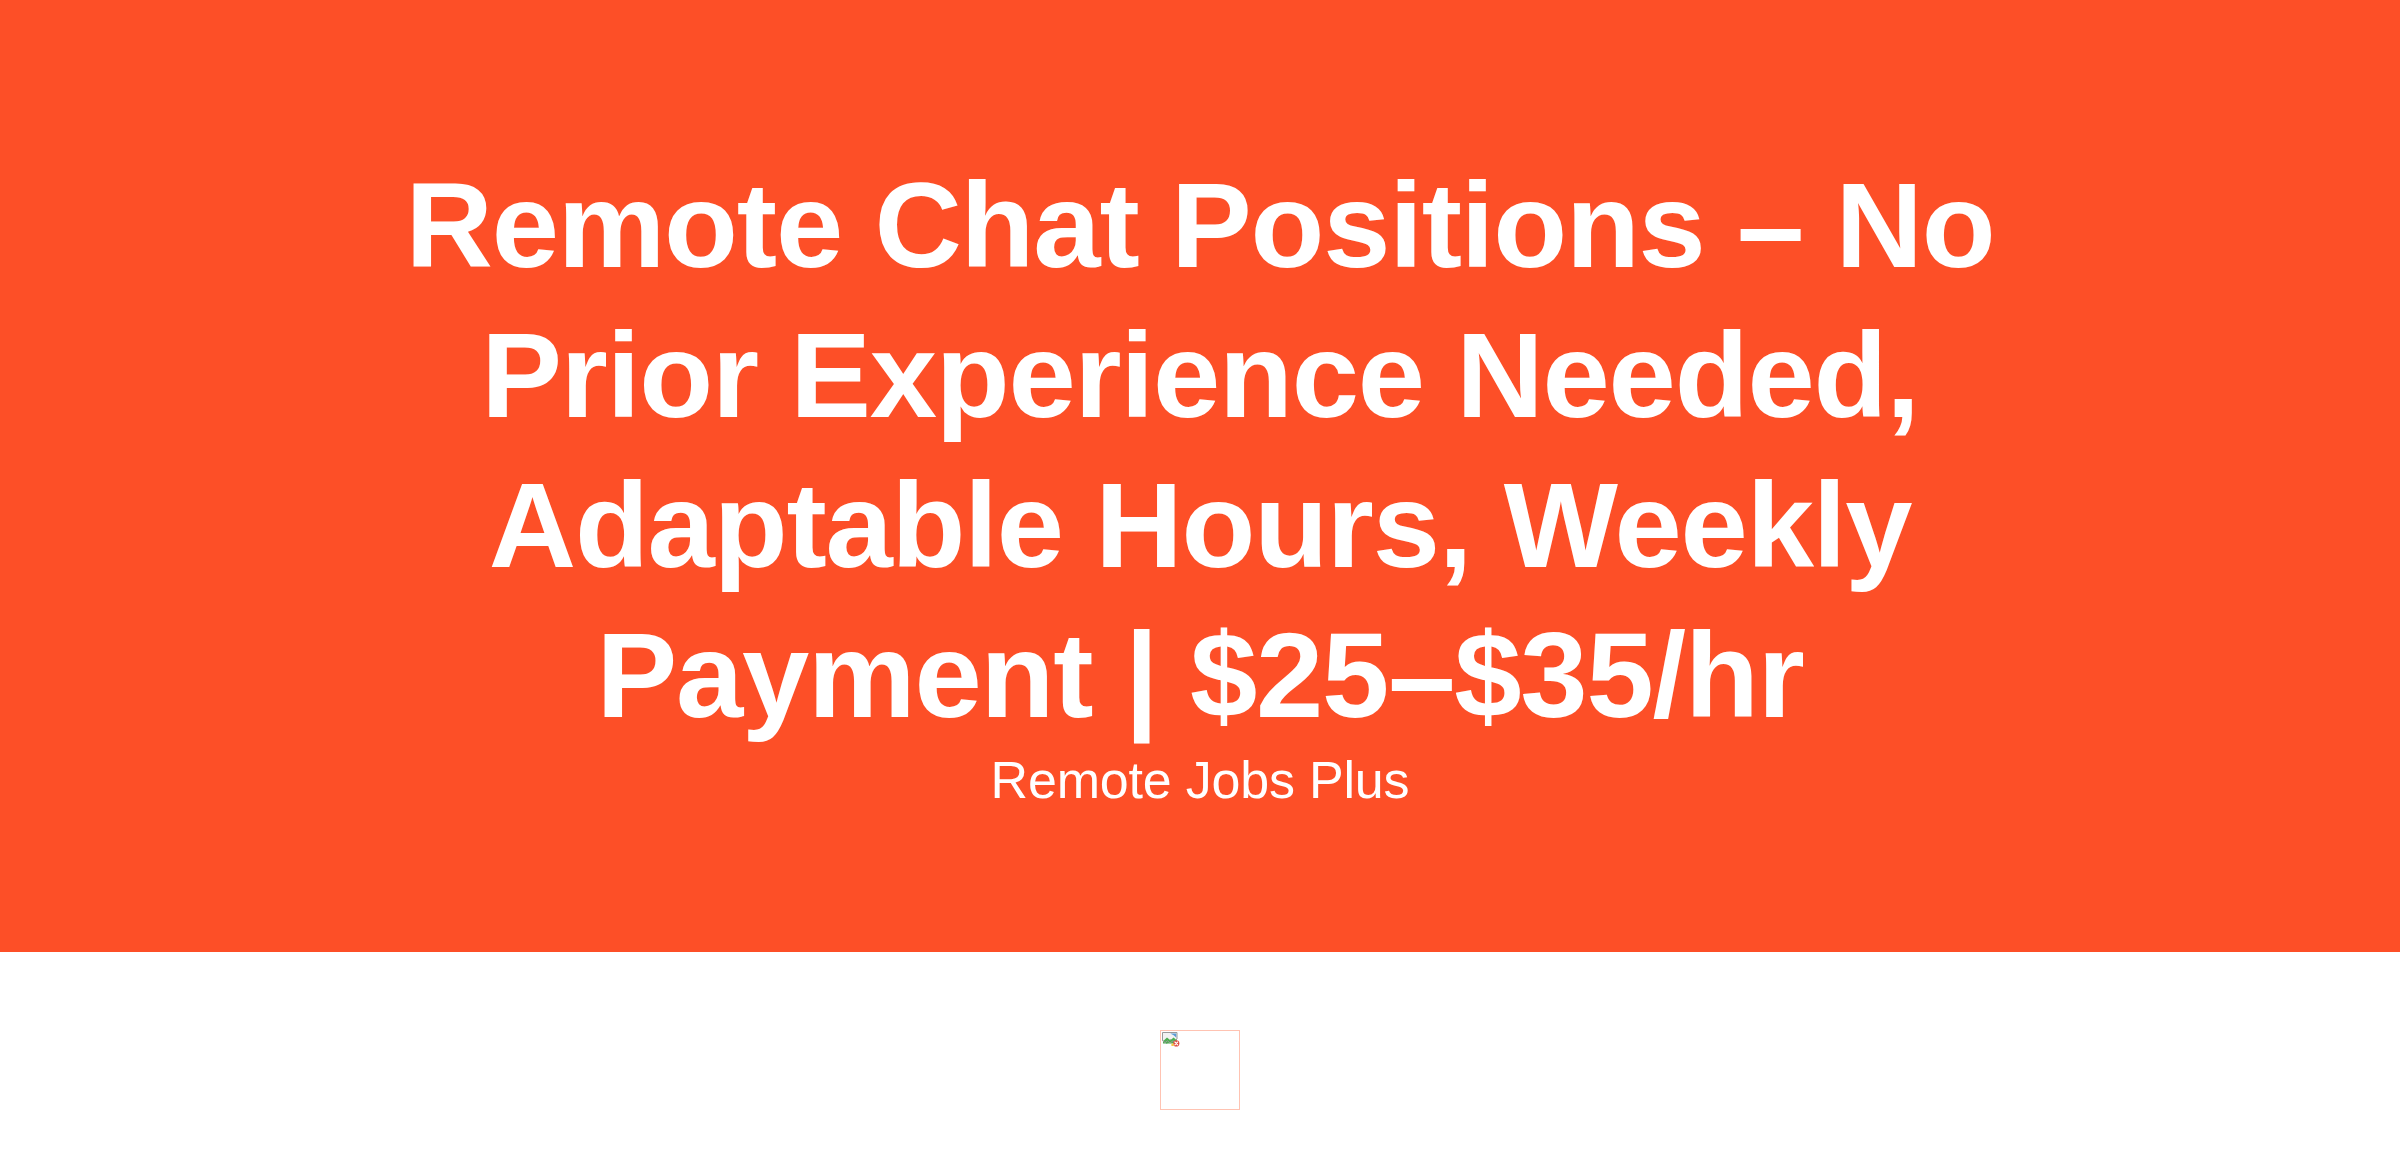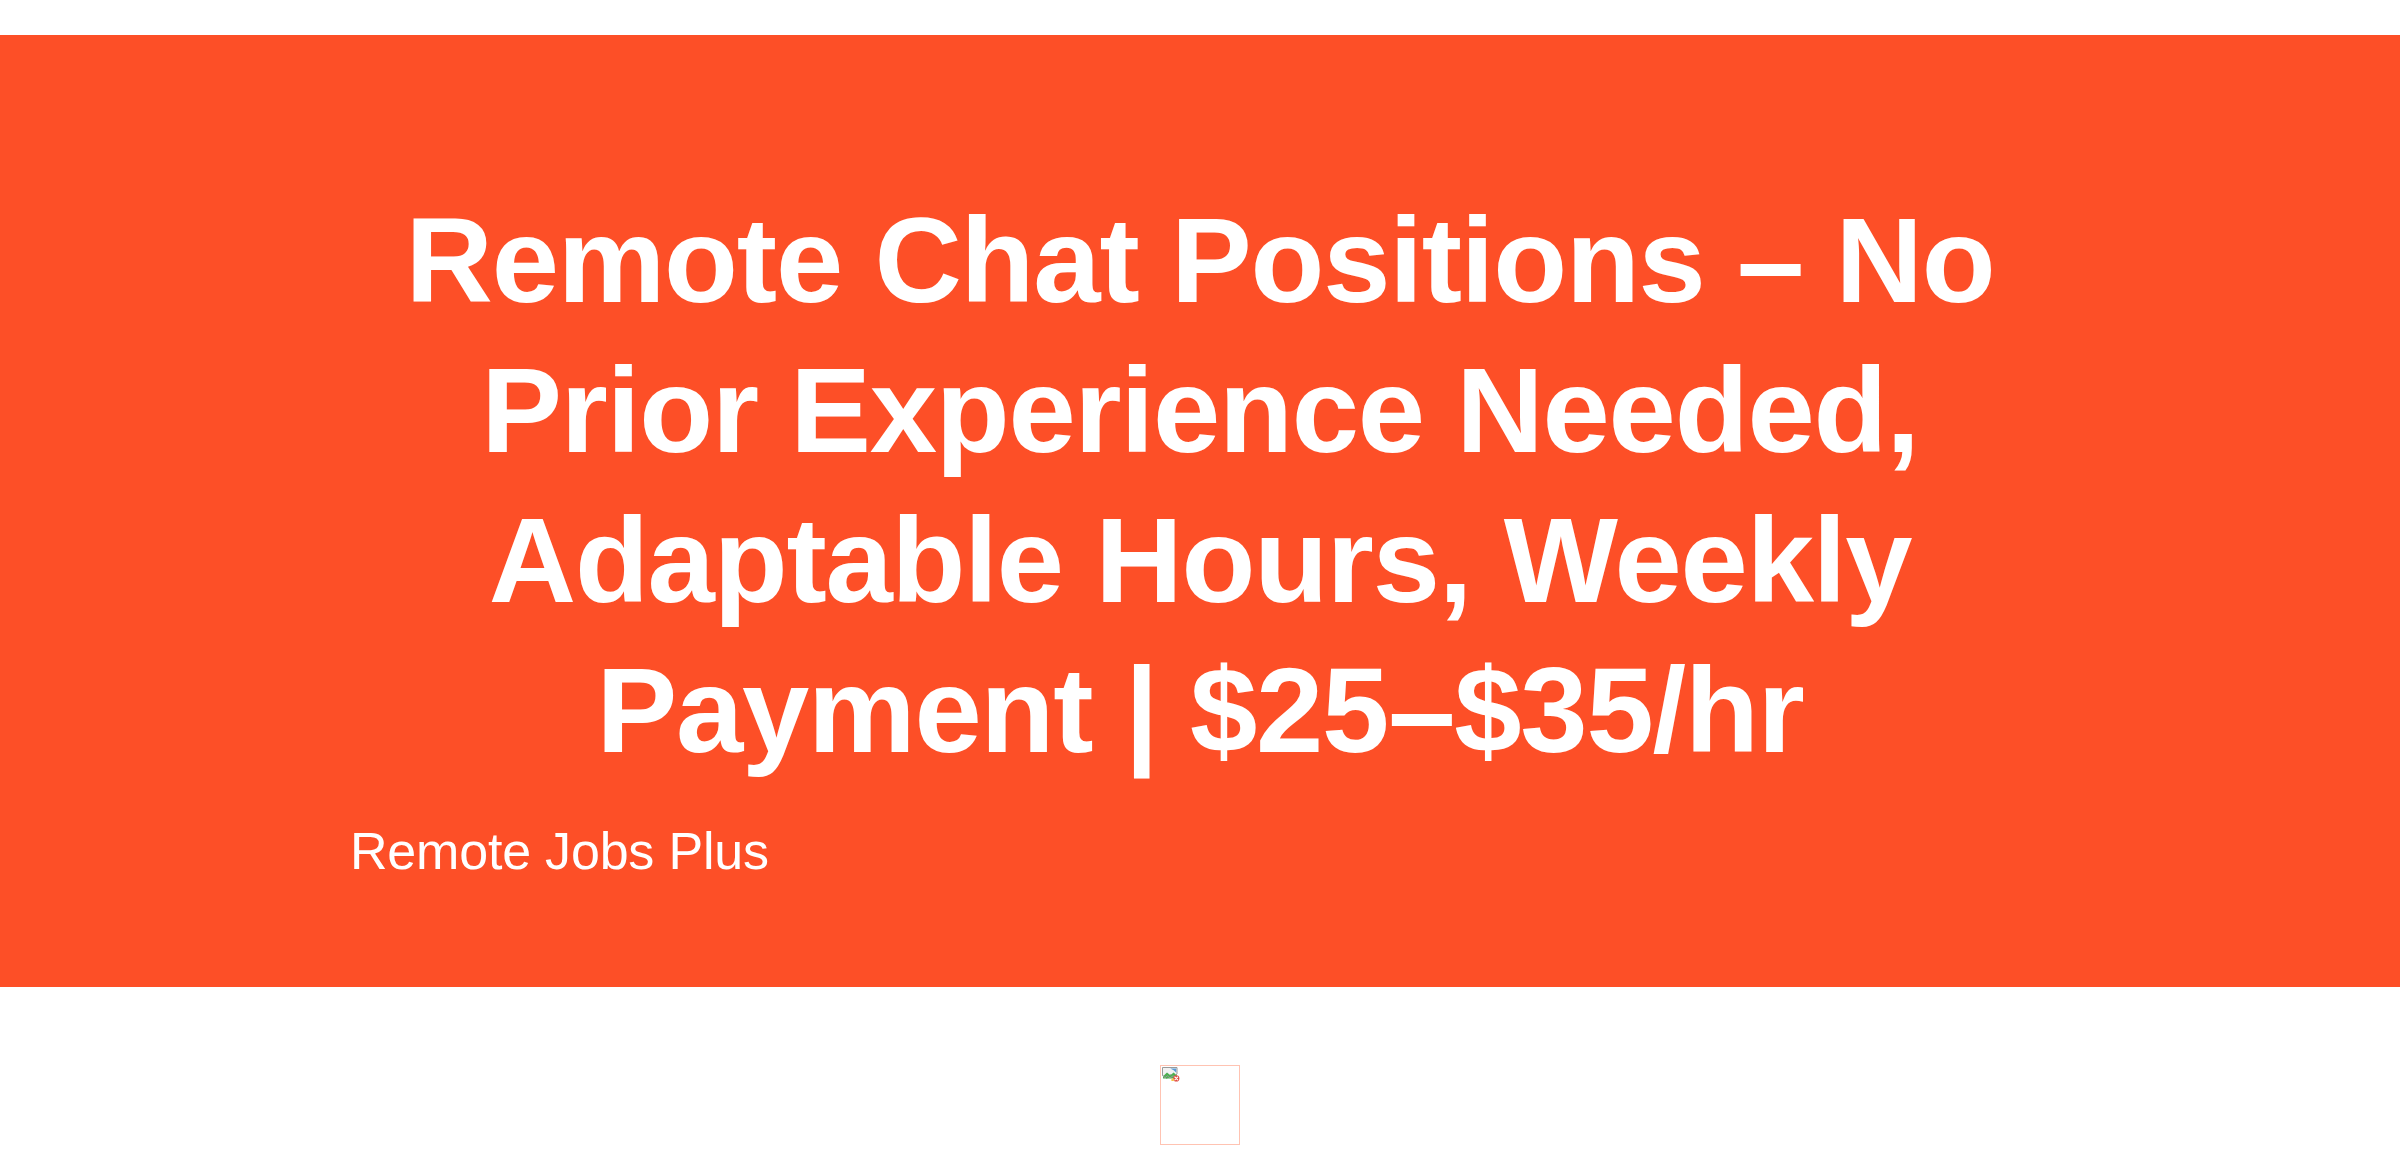--- a/index.html
+++ b/index.html
@@ -18,21 +18,20 @@
 
   #page {
     position: relative;
     width: 2400px;
     height: 952px;
     background: #fd4f27;
     box-sizing: border-box;
     display: flex;
     flex-direction: column;
     align-items: center;
-    margin-top: 35px;
   }
 
   
   .headline {
     margin: 0;
     padding: 0;
     width: 1700px;
     text-align: center;
     color: #ffffff;
     font-family: "Liberation Sans", sans-serif;
@@ -45,29 +44,29 @@
     left: 50%;
     transform: translateX(-50%);
     white-space: pre-line;
   }
 
   
   .subtitle {
     margin: 0;
     padding: 0;
     width: 1700px;
-    text-align: left;
+    text-align: center;
     color: #ffffff;
     font-family: "Liberation Sans", sans-serif;
     font-weight: 400;
     font-size: 52px;
     line-height: 62px;
     letter-spacing: -0.2px;
     position: absolute;
-    top: 785px;
+    top: 749px;
     left: 50%;
     transform: translateX(-50%);
   }
 
   
   .image-placeholder {
     position: absolute;
     top: 1030px;
     left: 1160px;
     width: 80px;

